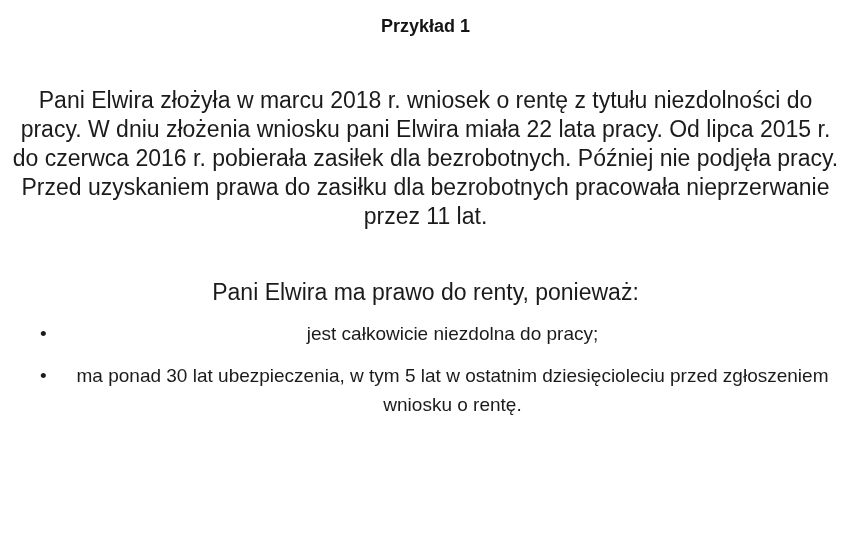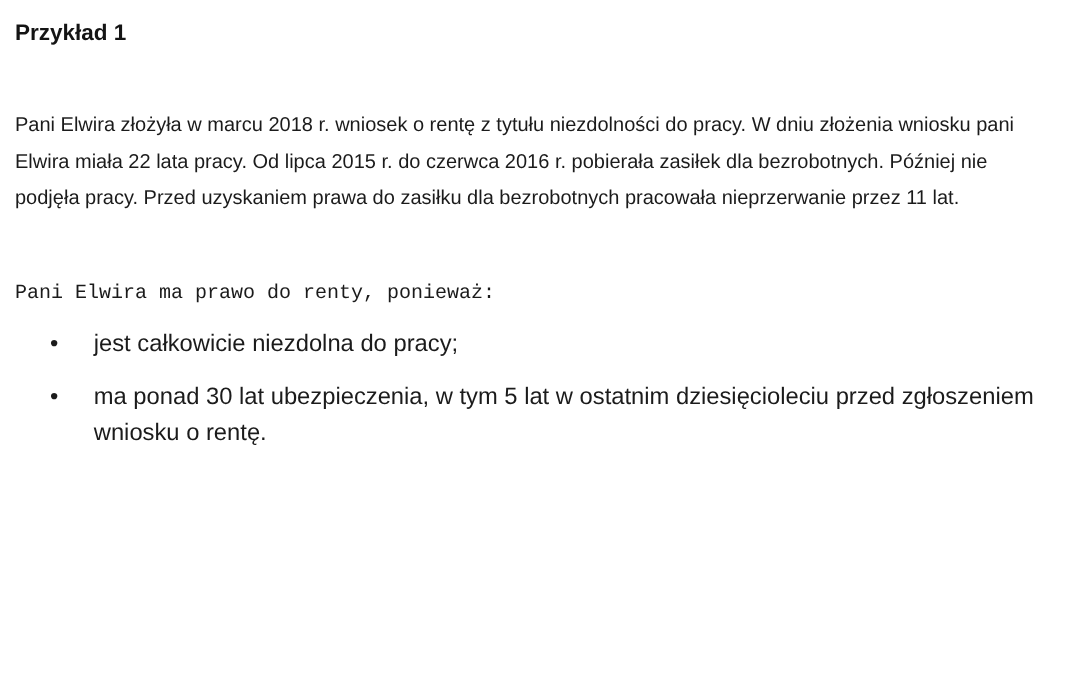--- a/index.html
+++ b/index.html
@@ -12,38 +12,38 @@
     height: 558px;
     overflow: hidden;
     font-family: "Liberation Sans", "DejaVu Sans", sans-serif;
     color: #1b1b1b;
     -webkit-font-smoothing: antialiased;
   }
   .doc {
     box-sizing: border-box;
     width: 853px;
     padding: 14px 14px 0 12px;
+    text-align: center;
   }
   .doc-heading {
     font-size: 18px;
     font-weight: 700;
     line-height: 24px;
     margin: 0 0 48px 0;
     color: #141414;
   }
   .doc-paragraph {
-    font-size: 16px;
+    font-size: 23px;
     font-weight: 400;
     line-height: 29px;
     margin: 0 0 47px 0;
     max-width: 833px;
   }
   .doc-paragraph.intro-list {
     margin-bottom: 12px;
-    font-family: Liberation Mono, monospace;
   }
   ul.doc-bullets {
     list-style: none;
     margin: 5px 0 0 0;
     padding: 0 0 0 28px;
     max-width: 790px;
   }
   ul.doc-bullets li {
     position: relative;
     padding-left: 35px;

